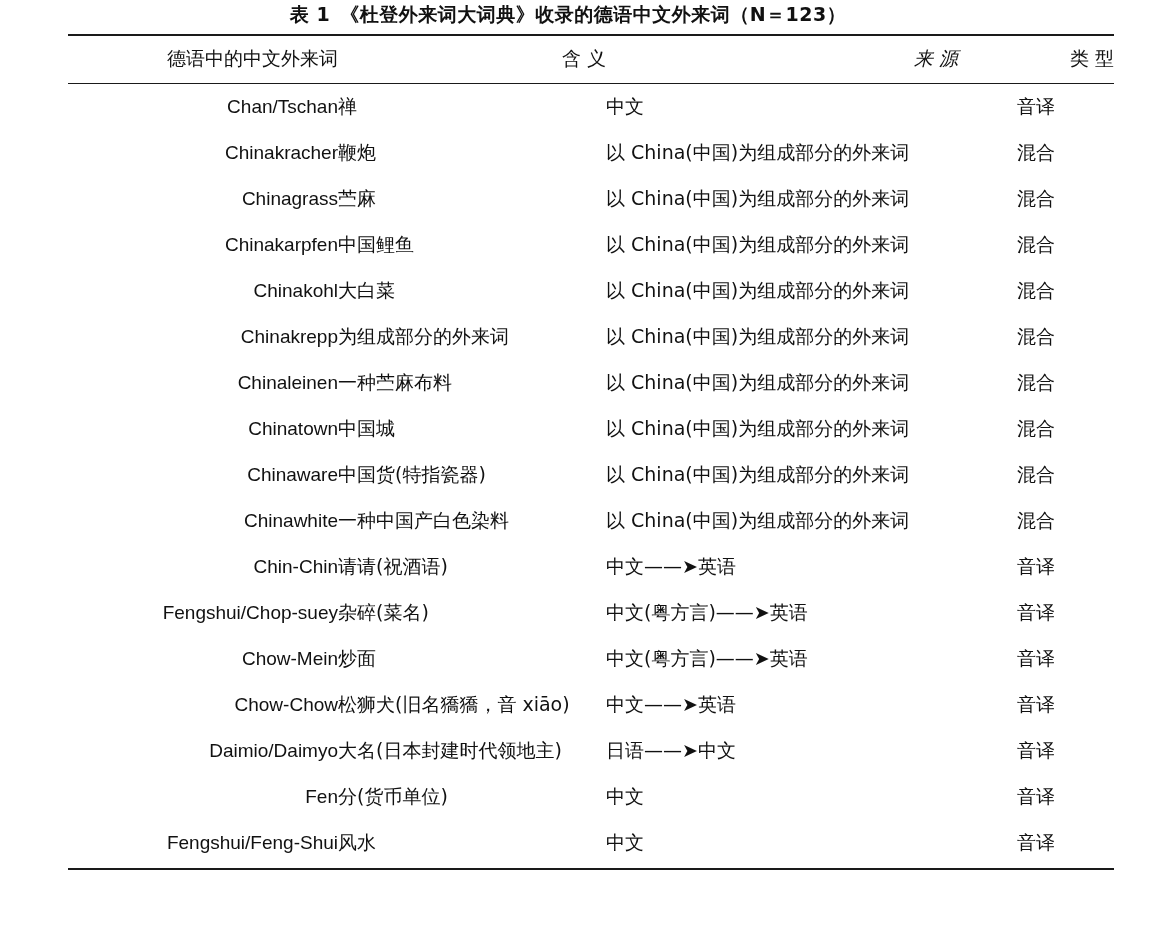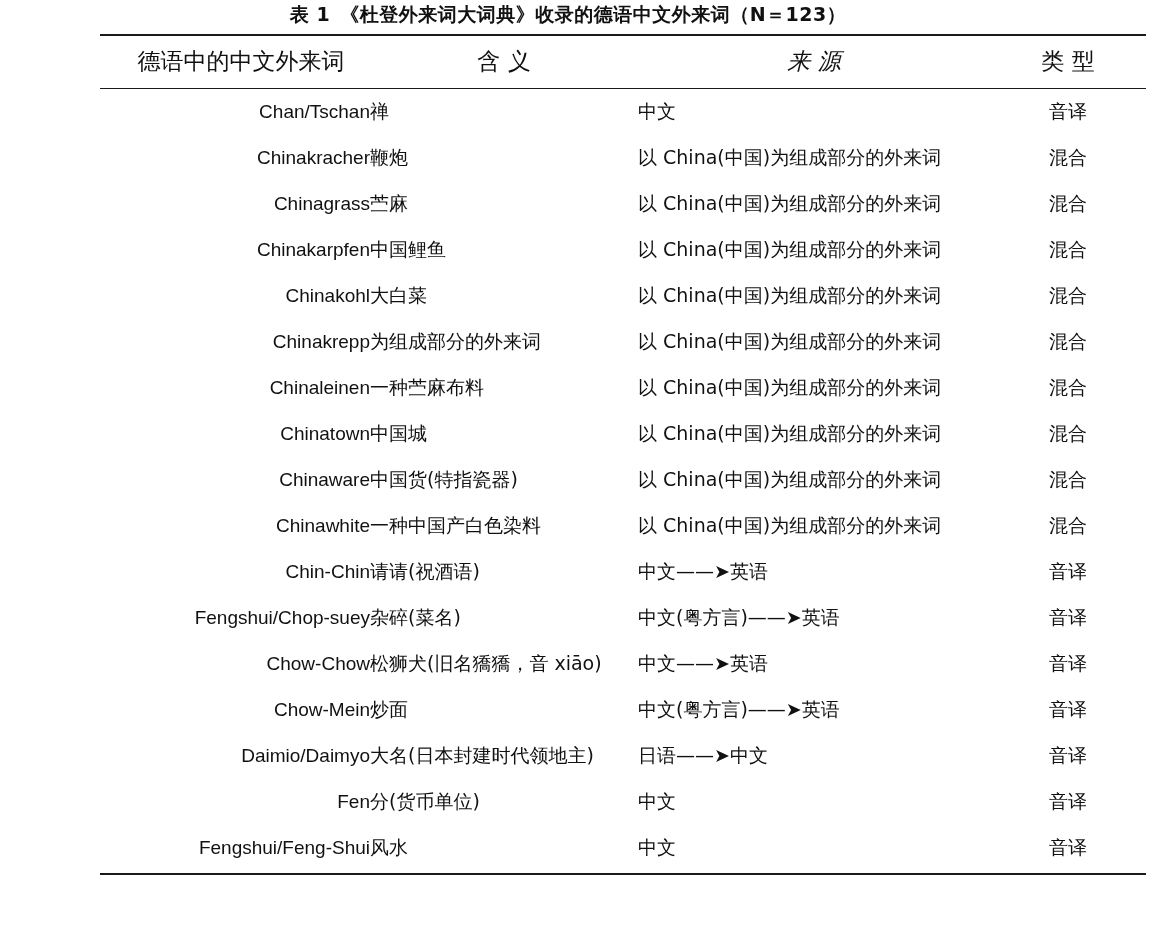--- a/index.html
+++ b/index.html
@@ -12,46 +12,46 @@
     height: 950px;
     font-family: "Liberation Serif", "DejaVu Serif", serif;
     color: #111111;
     overflow: hidden;
   }
   .page {
     position: relative;
     width: 1136px;
     height: 950px;
     box-sizing: border-box;
-    padding: 0 100px;
+    padding: 0 68px;
   }
   .table-caption {
     text-align: center;
     font-size: 19px;
     font-weight: bold;
     letter-spacing: 0.5px;
     padding-top: 2px;
     padding-bottom: 6px;
     white-space: nowrap;
   }
   .table-caption .cap-num {
     margin-right: 10px;
   }
   table.data {
     width: 1034px;
     border-collapse: collapse;
     table-layout: fixed;
   }
   table.data thead th {
     font-weight: normal;
-    font-size: 23px;
+    font-size: 19px;
     padding: 10px 0 11px 0;
     border-top: 2.2px solid #1a1a1a;
     border-bottom: 1.6px solid #1a1a1a;
-    text-align: center;
+    text-align: right;
   }
   table.data tbody td {
     font-size: 19px;
     padding: 10px 0 10px 0;
     vertical-align: baseline;
     white-space: nowrap;
   }
   table.data tbody tr:last-child td {
     border-bottom: 2.2px solid #1a1a1a;
     padding-bottom: 12px;
@@ -170,32 +170,32 @@
         <td class="col-source">中文——➤英语</td>
         <td class="col-type">音译</td>
       </tr>
       <tr>
         <td class="col-word">Fengshui/Chop-suey</td>
         <td class="col-mean">杂碎(菜名)</td>
         <td class="col-source">中文(粤方言)——➤英语</td>
         <td class="col-type">音译</td>
       </tr>
       <tr>
+        <td class="col-word">Chow-Mein</td>
+        <td class="col-mean">炒面</td>
+        <td class="col-source">中文(粤方言)——➤英语</td>
+        <td class="col-type">音译</td>
+      </tr>
+      <tr>
         <td class="col-word">Chow-Chow</td>
         <td class="col-mean">松狮犬(旧名獢獢，音 xiāo)</td>
         <td class="col-source">中文——➤英语</td>
         <td class="col-type">音译</td>
       </tr>
       <tr>
-        <td class="col-word">Chow-Mein</td>
-        <td class="col-mean">炒面</td>
-        <td class="col-source">中文(粤方言)——➤英语</td>
-        <td class="col-type">音译</td>
-      </tr>
-      <tr>
         <td class="col-word">Daimio/Daimyo</td>
         <td class="col-mean">大名(日本封建时代领地主)</td>
         <td class="col-source">日语——➤中文</td>
         <td class="col-type">音译</td>
       </tr>
       <tr>
         <td class="col-word">Fen</td>
         <td class="col-mean">分(货币单位)</td>
         <td class="col-source">中文</td>
         <td class="col-type">音译</td>

